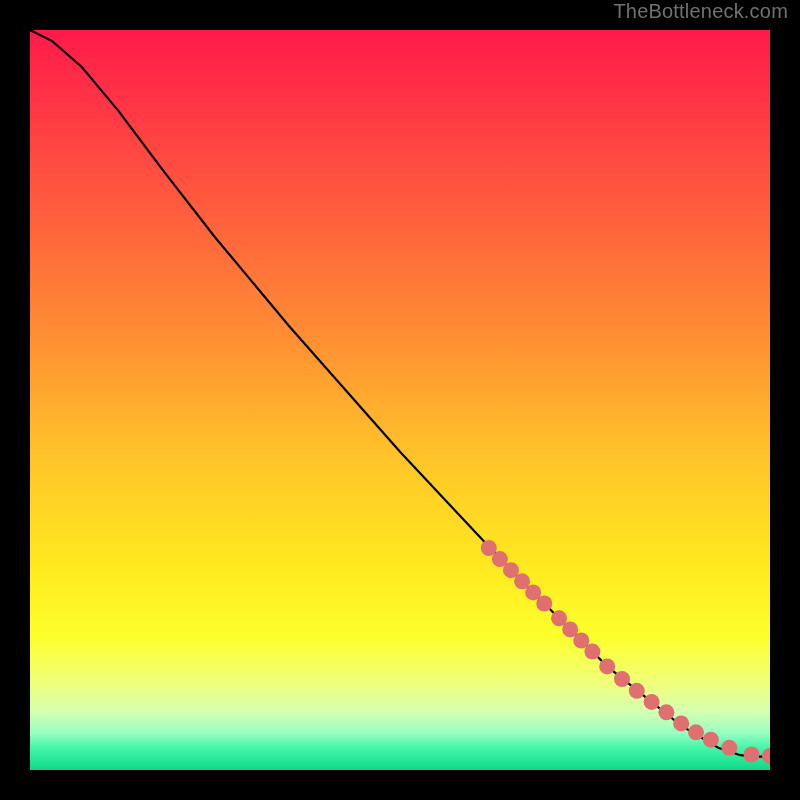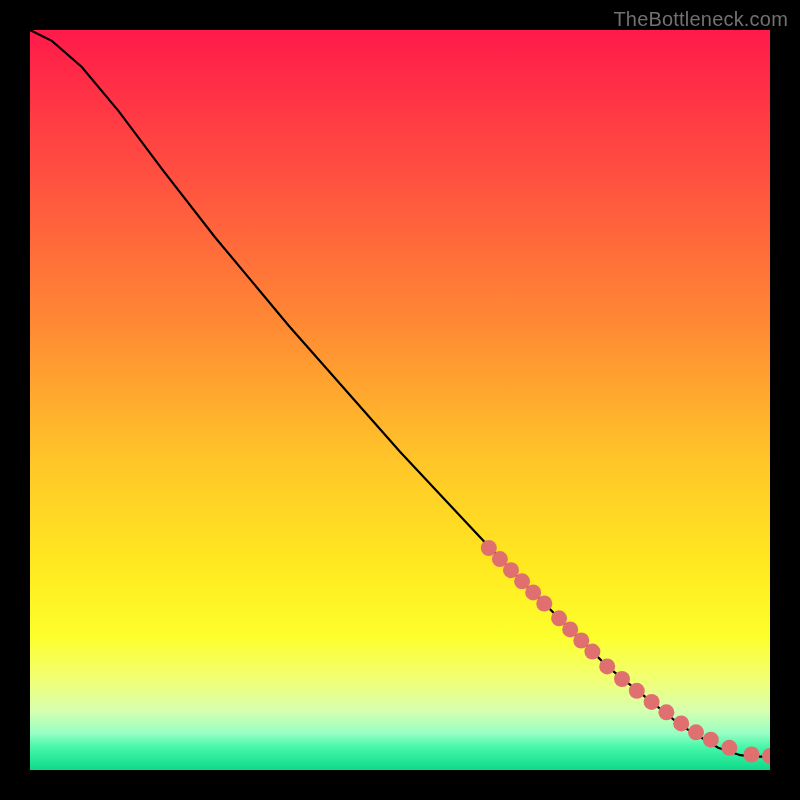--- a/index.html
+++ b/index.html
@@ -12,21 +12,21 @@
     overflow: hidden;
   }
   .frame {
     position: relative;
     width: 800px;
     height: 800px;
     background: #000;
   }
   .attribution {
     position: absolute;
-    top: 8px;
+    top: 0;
     right: 12px;
     color: #717171;
     font-size: 20px;
     font-weight: 400;
     letter-spacing: 0.2px;
     z-index: 5;
   }
   .plot-area {
     position: absolute;
     left: 30px;

